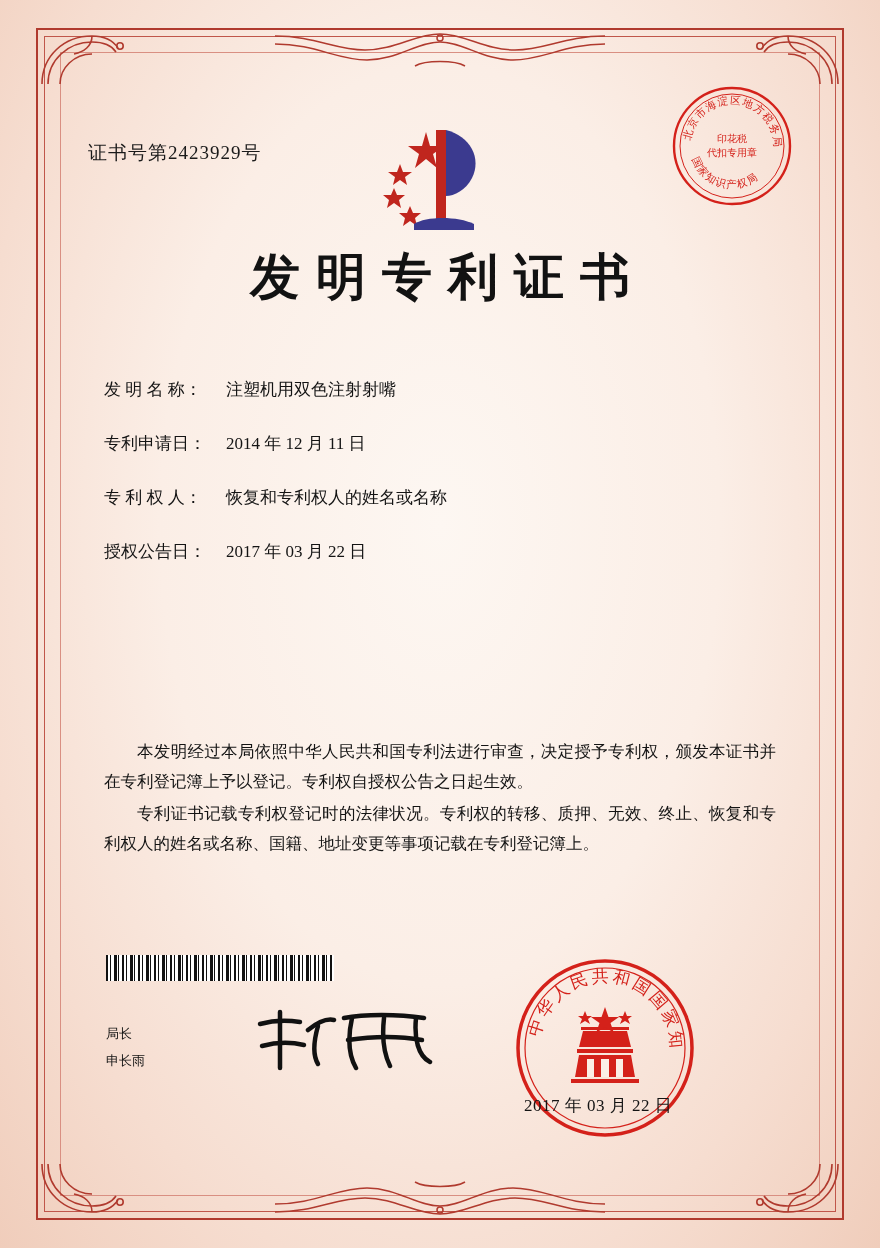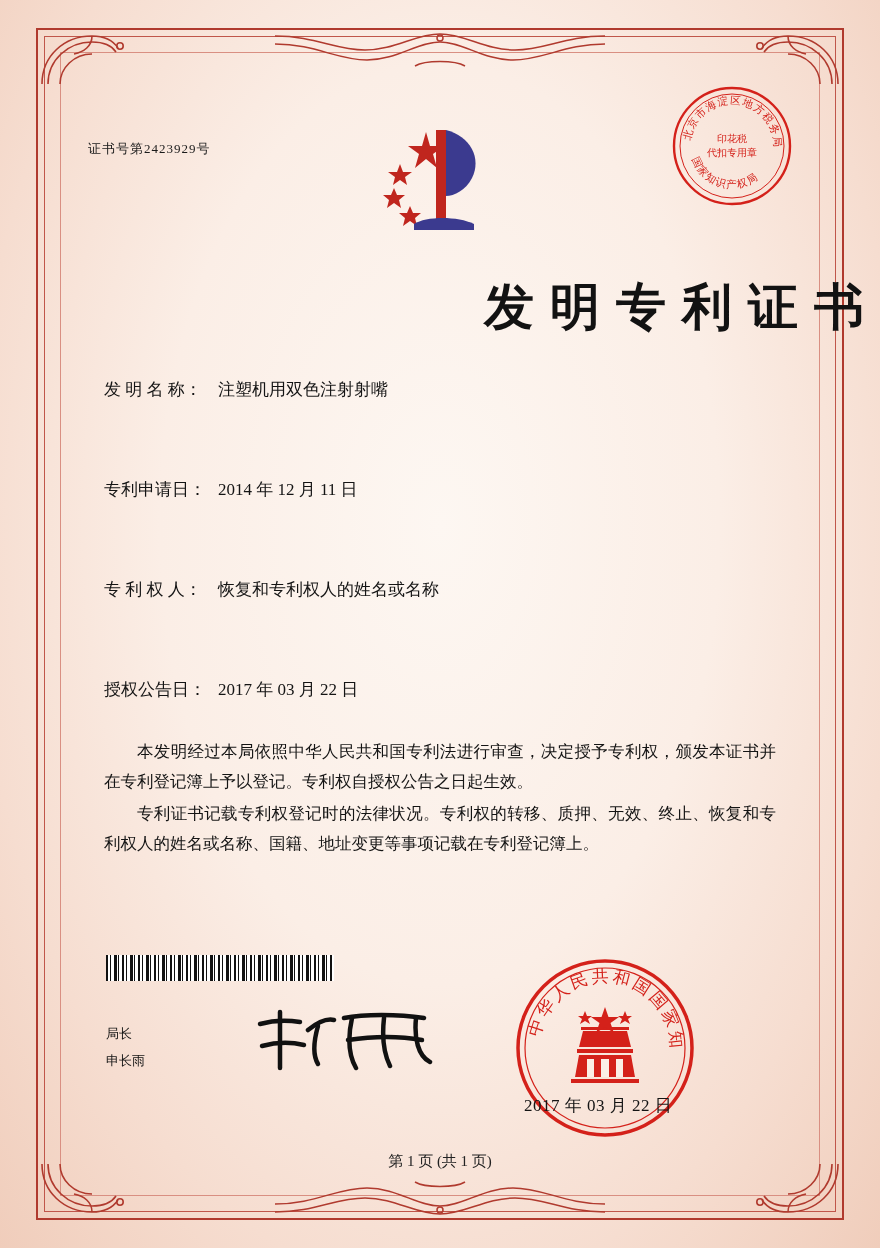--- a/index.html
+++ b/index.html
@@ -78,21 +78,21 @@
     height: 46px;
     color: #b03a2e;
   }
   .bottom-ornament svg { width:100%; height:100%; display:block; }
 
   
   .cert-number {
     position: absolute;
     left: 88px;
     top: 140px;
-    font-size: 13px;
+    font-size: 19px;
     color: #1a1a1a;
     letter-spacing: 1px;
     text-align: center;
   }
   .logo {
     position: absolute;
     left: 374px;
     top: 120px;
     width: 120px;
     height: 120px;
@@ -105,22 +105,22 @@
     top: 82px;
     width: 128px;
     height: 128px;
   }
   .stamp-top svg { width:100%; height:100%; display:block; }
 
   .main-title {
     position: absolute;
     left: 0;
     right: 0;
-    top: 274px;
-    text-align: right;
+    top: 244px;
+    text-align: center;
     font-size: 50px;
     font-weight: bold;
     letter-spacing: 16px;
     color: #121212;
     text-indent: 16px;
     font-family: "Liberation Serif", "DejaVu Serif", serif;
   }
 
   .fields {
     position: absolute;
@@ -132,25 +132,25 @@
     display: flex;
     align-items: baseline;
     margin-bottom: 31px;
     font-size: 17px;
     color: #141414;
   }
   .field-label {
     white-space: nowrap;
   }
   .field-value {
-    margin-left: 2px;
+    margin-left: 10px;
     white-space: nowrap;
   }
   .label-w1 { display:inline-block; width: 112px; }
-  .label-w2 { display:inline-block; width: 112px; margin-top: 46px; }
+  .label-w2 { display:inline-block; width: 112px; }
 
   .paragraphs {
     position: absolute;
     left: 104px;
     right: 104px;
     top: 738px;
     font-size: 16.5px;
     line-height: 30px;
     color: #141414;
     text-align: justify;
@@ -385,15 +385,14 @@
         <polygon points="20,-40 22,-35 27,-35 23,-32 25,-27 20,-30 15,-27 17,-32 13,-35 18,-35" fill="#d4211a"></polygon>
         <rect x="-18" y="8" width="7" height="18" fill="#fbeee6"></rect>
         <rect x="-4" y="8" width="8" height="18" fill="#fbeee6"></rect>
         <rect x="11" y="8" width="7" height="18" fill="#fbeee6"></rect>
       </g>
     </svg>
   </div>
 
   <div class="stamp-date">2017 年 03 月 22 日</div>
 
-  <div class="page-footer">第 1 页 (共 1 页)</div>
 
 </div>
 
 </body></html>

